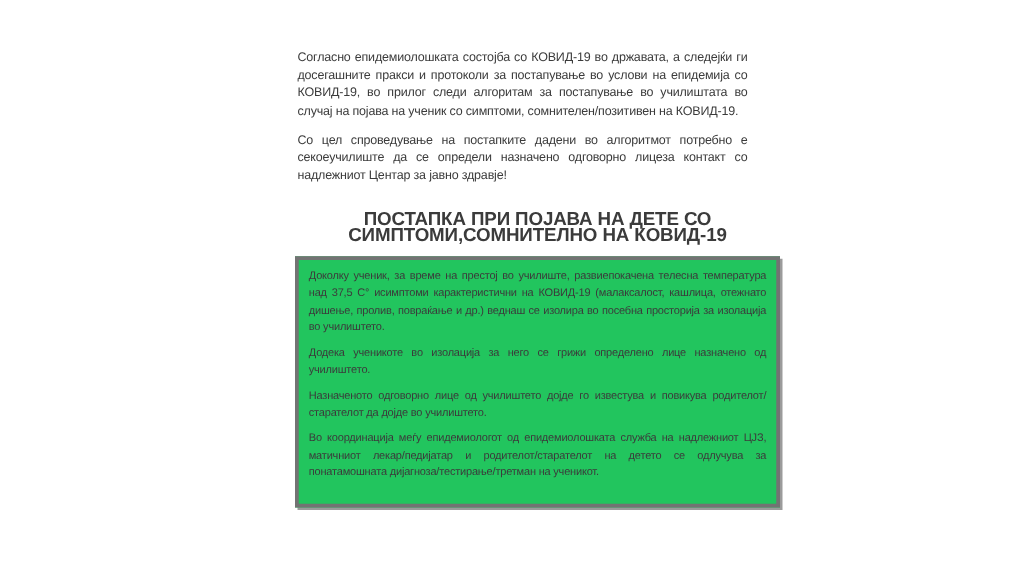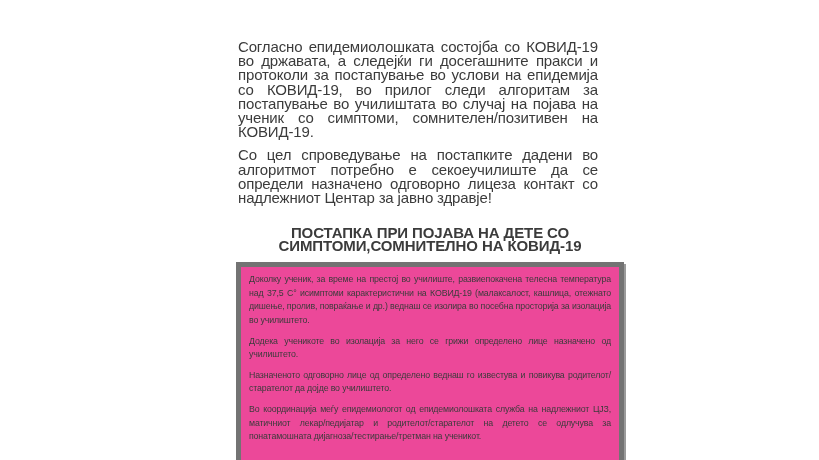--- a/index.html
+++ b/index.html
@@ -24,40 +24,40 @@
       margin: 0 auto;
       width: 366px;
       font-size: 9.3px;
       font-weight: bold;
       text-align: center;
       line-height: 15px;
       letter-spacing: -0.1px;
     }
     .para {
       margin: 9px 26px 0 2px;
-      font-size: 15px;
+      font-size: 10px;
       line-height: 14.2px;
       text-align: justify;
       letter-spacing: -0.15px;
     }
     .section-heading {
       margin: 21px auto 0 auto;
       width: 366px;
       font-size: 15px;
       font-weight: bold;
       text-align: center;
       line-height: 13px;
       letter-spacing: -0.1px;
     }
     .procedure-box {
       box-sizing: border-box;
       width: 388px;
       margin-top: 10px;
-      background: #ec4899;
-      border: 5px solid #737373;
+      background: #22c55e;
+      border: 3px solid #737373;
       box-shadow: 2px 2px 0 #9b9b9b;
       padding: 3px 8px 18px 8px;
     }
     .procedure-box .box-para {
       margin: 7px 0 0 0;
       font-size: 8.8px;
       line-height: 13.6px;
       text-align: justify;
       letter-spacing: -0.15px;
     }
@@ -73,17 +73,17 @@
 
   <p class="para">Согласно епидемиолошката состојба со КОВИД-19 во државата, а следејќи ги досегашните пракси и протоколи за постапување во услови на епидемија со КОВИД-19, во прилог следи алгоритам за постапување во училиштата во случај на појава на ученик со симптоми, сомнителен/позитивен на КОВИД-19.</p>
 
   <p class="para">Со цел спроведување на постапките дадени во алгоритмот потребно е секоеучилиште да се определи назначено одговорно лицеза контакт со надлежниот Центар за јавно здравје!</p>
 
   <h2 class="section-heading">ПОСТАПКА ПРИ ПОЈАВА НА ДЕТЕ СО СИМПТОМИ,СОМНИТЕЛНО НА КОВИД-19</h2>
 
   <div class="procedure-box">
     <p class="box-para">Доколку ученик, за време на престој во училиште, развиепокачена телесна температура над 37,5 С° исимптоми карактеристични на КОВИД-19 (малаксалост, кашлица, отежнато дишење, пролив, повраќање и др.) веднаш се изолира во посебна просторија за изолација во училиштето.</p>
     <p class="box-para">Додека ученикоте во изолација за него се грижи определено лице назначено од училиштето.</p>
-    <p class="box-para">Назначеното одговорно лице од определено веднаш го известува и повикува родителот/старателот да дојде во училиштето.</p>
+    <p class="box-para">Назначеното одговорно лице од училиштето дојде го известува и повикува родителот/старателот да дојде во училиштето.</p>
     <p class="box-para">Во координација меѓу епидемиологот од епидемиолошката служба на надлежниот ЦЈЗ, матичниот лекар/педијатар и родителот/старателот на детето се одлучува за понатамошната дијагноза/тестирање/третман на ученикот.</p>
   </div>
 
 </div>
 
 </body></html>

